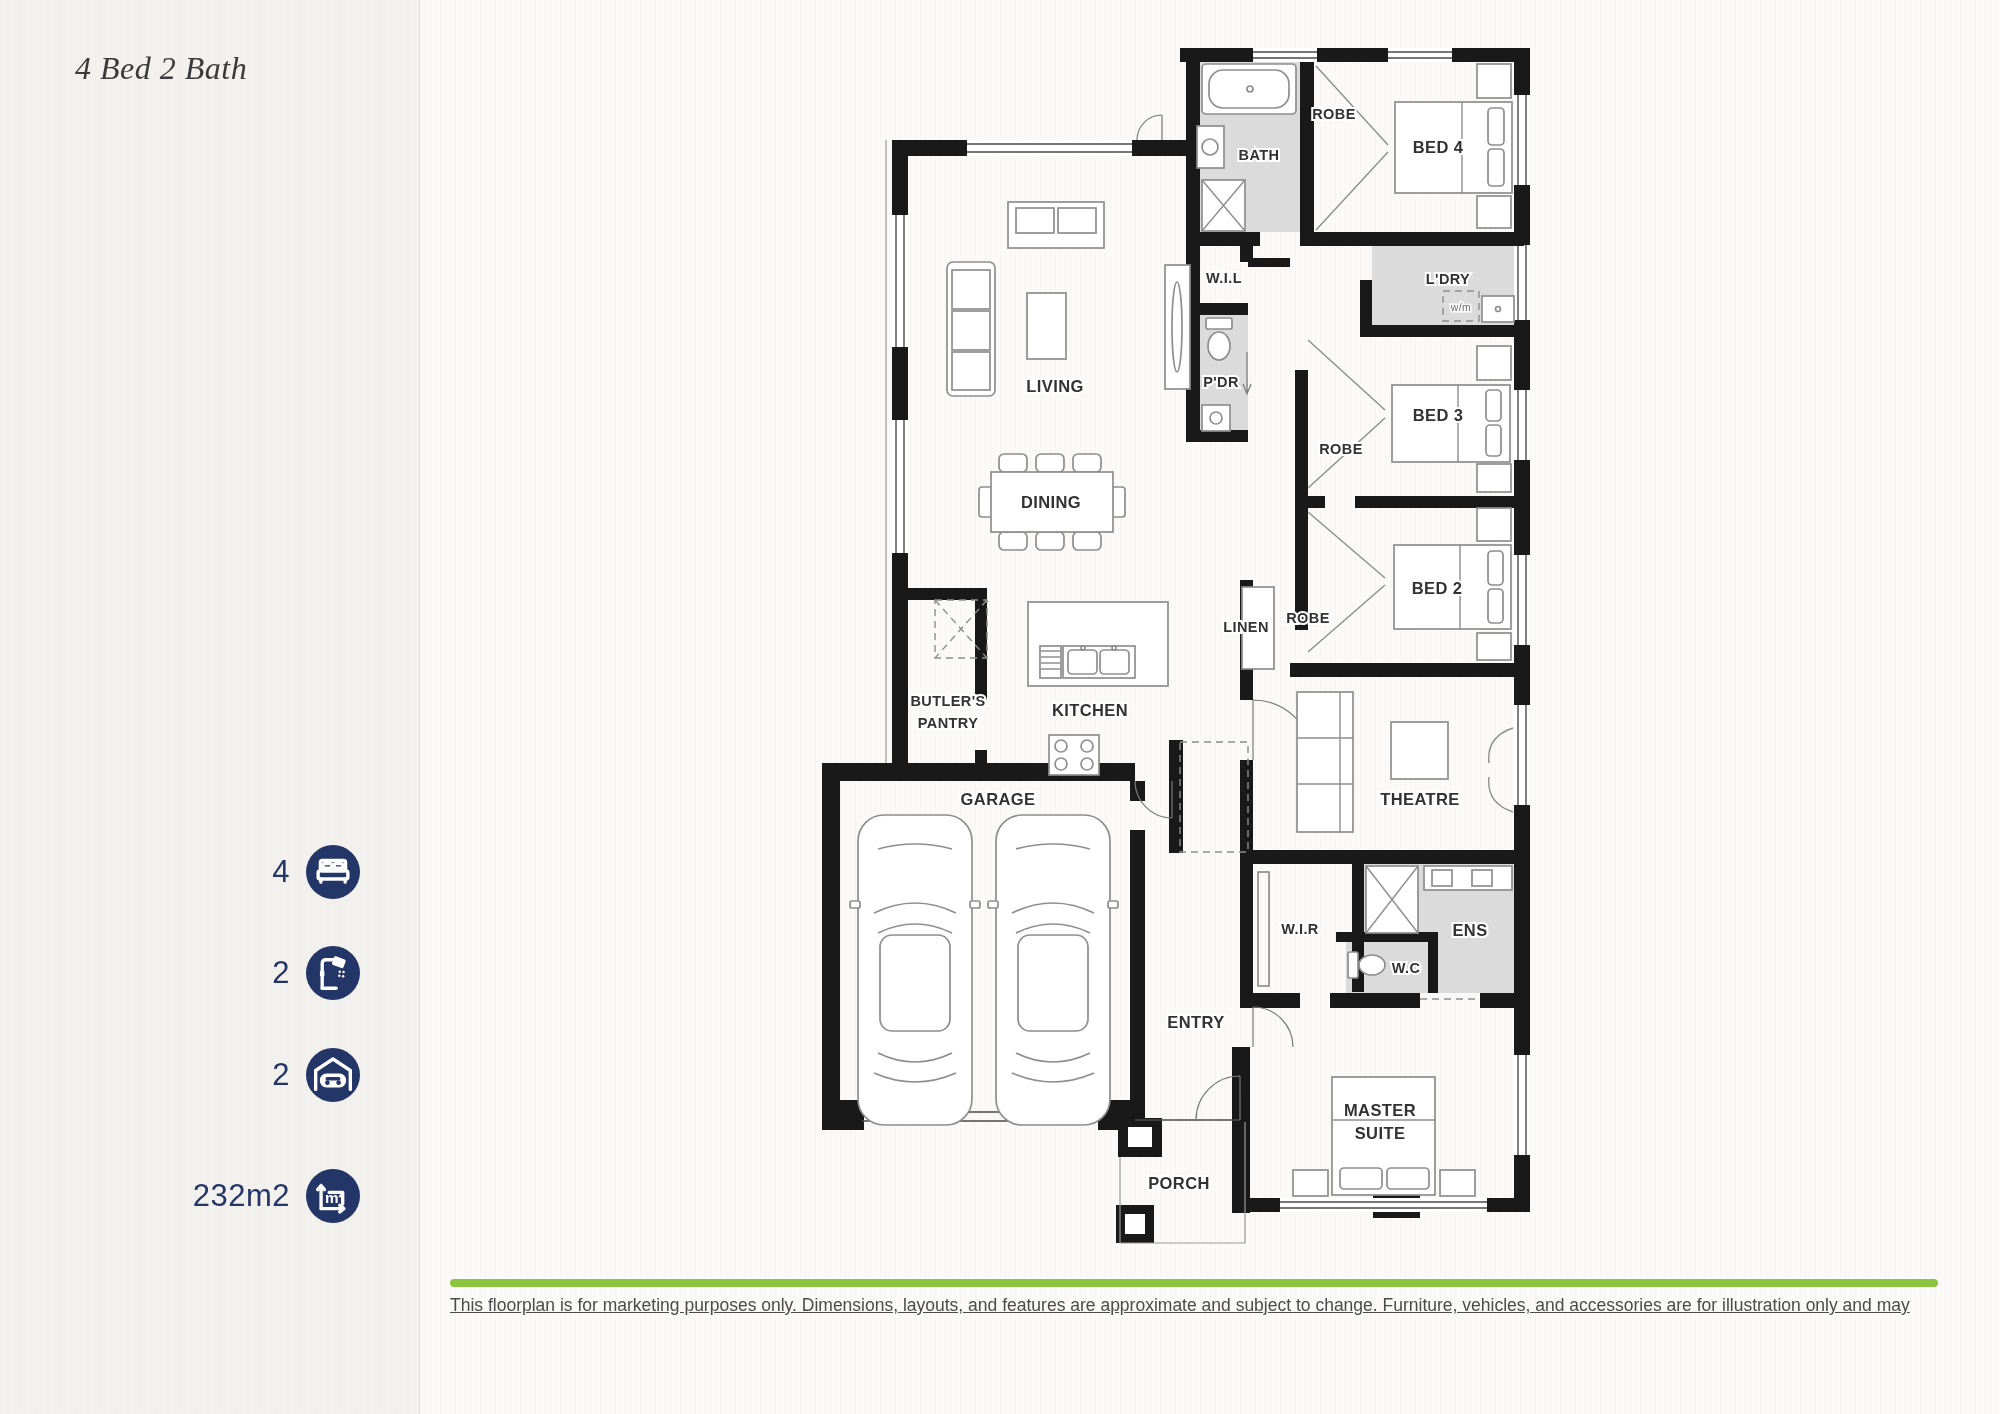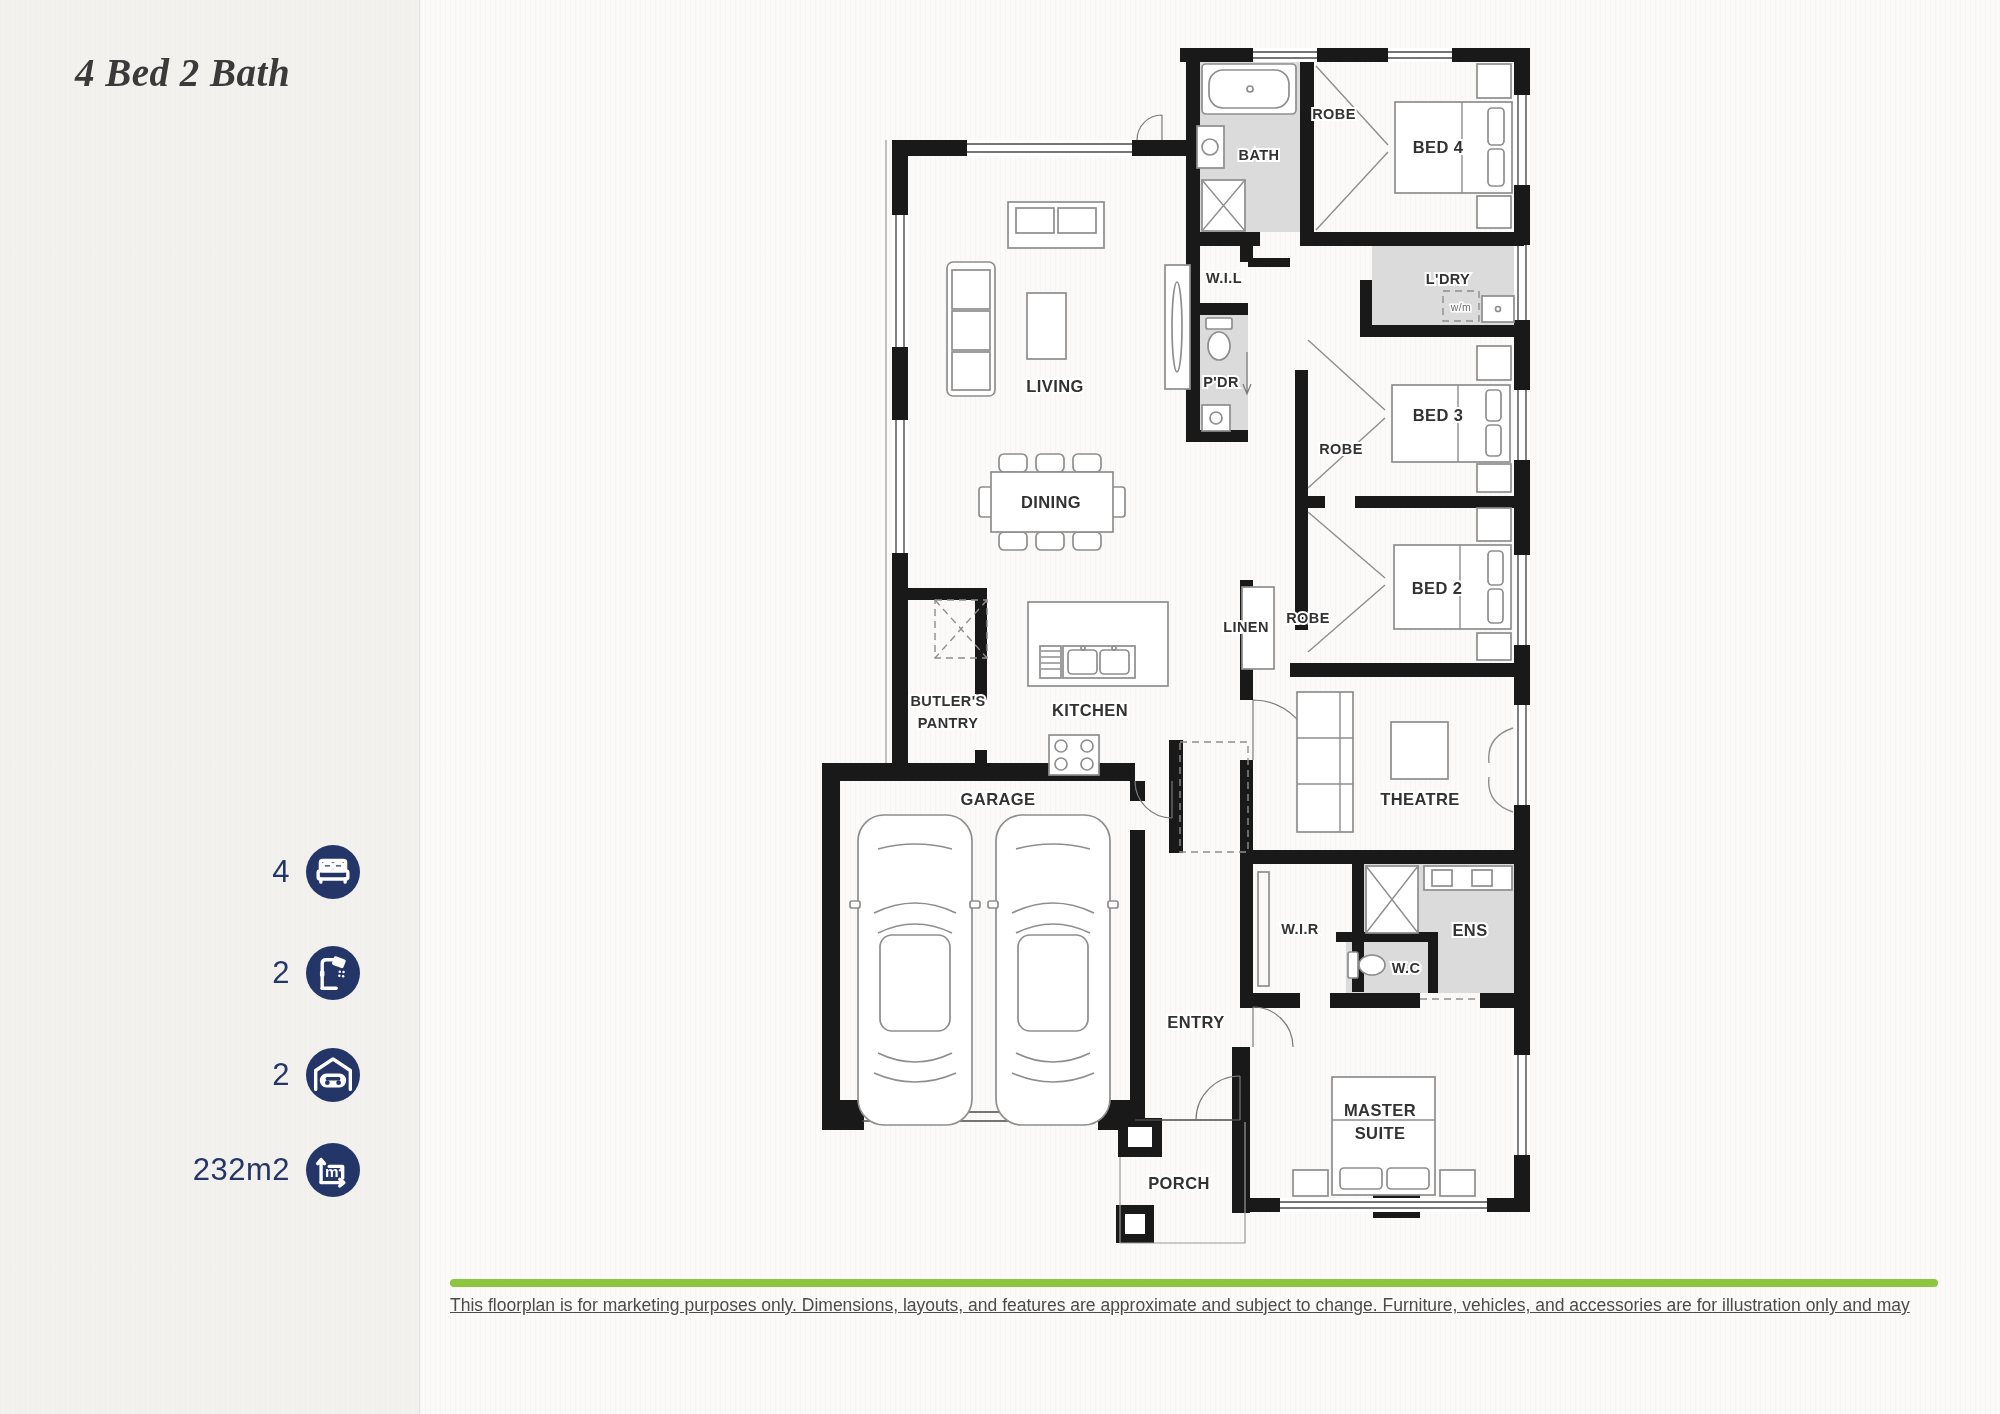--- a/index.html
+++ b/index.html
@@ -5,22 +5,22 @@
   html,body{margin:0;padding:0;background:#eceae6;}
   *{box-sizing:border-box;}
   #page{position:relative;width:2000px;height:1414px;overflow:hidden;
         background:#fbfaf8;
         background-image:repeating-linear-gradient(90deg, rgba(150,148,140,.045) 0 1px, transparent 1px 5px);
         font-family:"Liberation Sans",sans-serif;}
   
   #sidebar{position:absolute;left:0;top:0;width:420px;height:1414px;
            background:rgba(233,231,226,.50);border-right:1px solid rgba(0,0,0,.06);}
   #title{position:absolute;left:75px;top:50px;width:330px;
-         font-family:"Liberation Serif",serif;font-style:italic;font-weight:700;
-         font-size:39px;color:#3a3a3a;letter-spacing:.5px;}
+         font-family:"Liberation Serif",serif;font-style:italic;font-weight:400;
+         font-size:32px;color:#3a3a3a;letter-spacing:.5px;}
   .stat-row{position:absolute;left:120px;width:240px;height:54px;
             display:flex;align-items:center;justify-content:flex-end;gap:16px;}
   .stat-value{font-size:31px;color:#243567;letter-spacing:.5px;}
   .stat-icon{width:54px;height:54px;flex:0 0 54px;text-align:right;}
   #logo{position:absolute;left:0;top:1270px;width:420px;height:120px;}
   
   #divider{position:absolute;left:450px;top:1279px;width:1488px;height:8px;border-radius:4px;background:#8cc540;}
   #disclaimer{position:absolute;left:450px;top:1292px;width:1520px;
               font-size:17.5px;line-height:27px;color:#4b4b4b;}
   #disclaimer span{display:block;white-space:nowrap;text-decoration:underline;}
@@ -96,21 +96,21 @@
             <path d="M4.3 18.4V10L12 4.9 19.7 10v8.4"></path>
             <rect x="6.9" y="12.1" width="10.2" height="4.7" rx="2.2" fill="#fff" stroke="#fff"></rect>
           </g>
           <rect x="8.7" y="12.9" width="6.6" height="1.5" rx="0.7" fill="#243567"></rect>
           <circle cx="9.5" cy="15.4" r="1.05" fill="#243567"></circle>
           <circle cx="14.5" cy="15.4" r="1.05" fill="#243567"></circle>
         </svg>
       </span>
     </div>
 
-    <div class="stat-row" style="top:1143px;">
+    <div class="stat-row" style="top:1169px;">
       <span class="stat-value">232m2</span>
       <span class="stat-icon">
         <svg viewBox="0 0 24 24" width="54" height="54">
           <circle cx="12" cy="12" r="12" fill="#243567"></circle>
           <g class="ic">
             <path d="M6.7 17.6V7.4 M6.7 7.4l-1.5 1.8 M6.7 7.4l1.5 1.8"></path>
             <path d="M6.7 17.6h10.1 M16.8 17.6l-1.8-1.5 M16.8 17.6l-1.8 1.5"></path>
             <path d="M10.3 10.4h6v5.2"></path>
           </g>
           <text x="12.6" y="15.1" font-size="6.8" font-weight="bold" fill="#fff" font-family="Liberation Sans, sans-serif" text-anchor="middle">m²</text>

